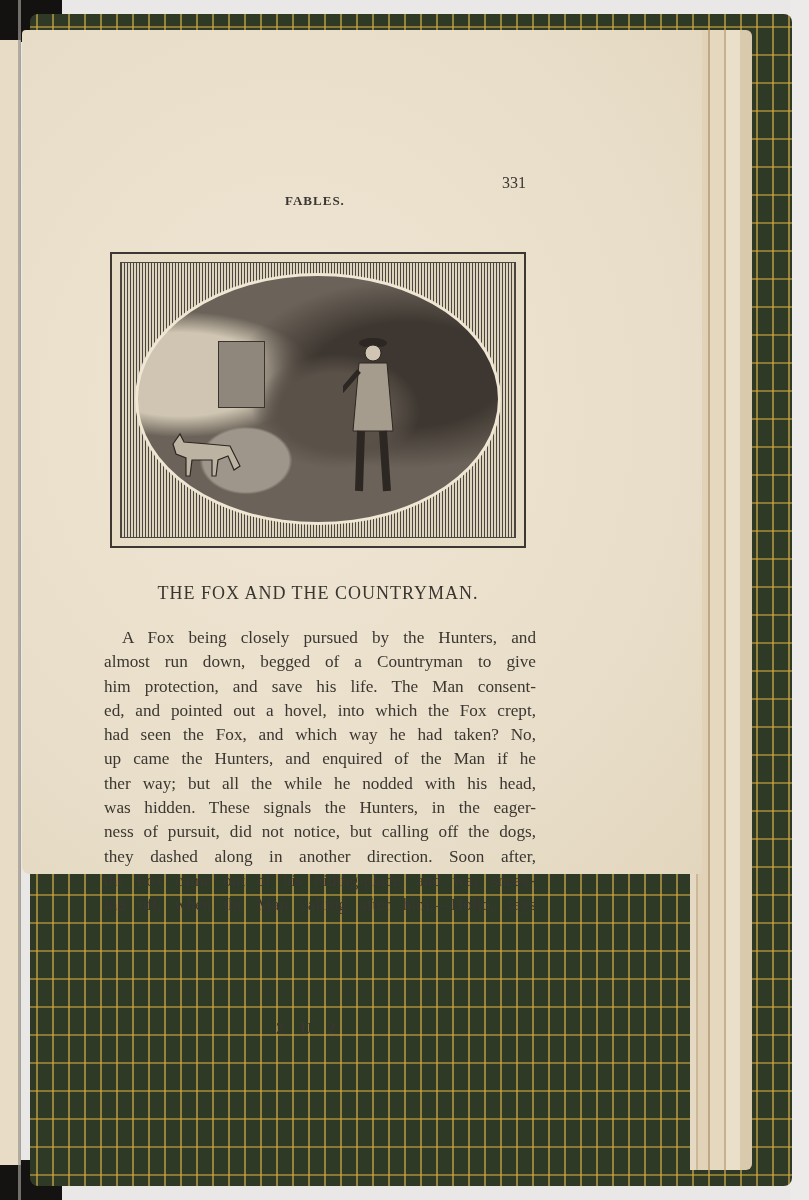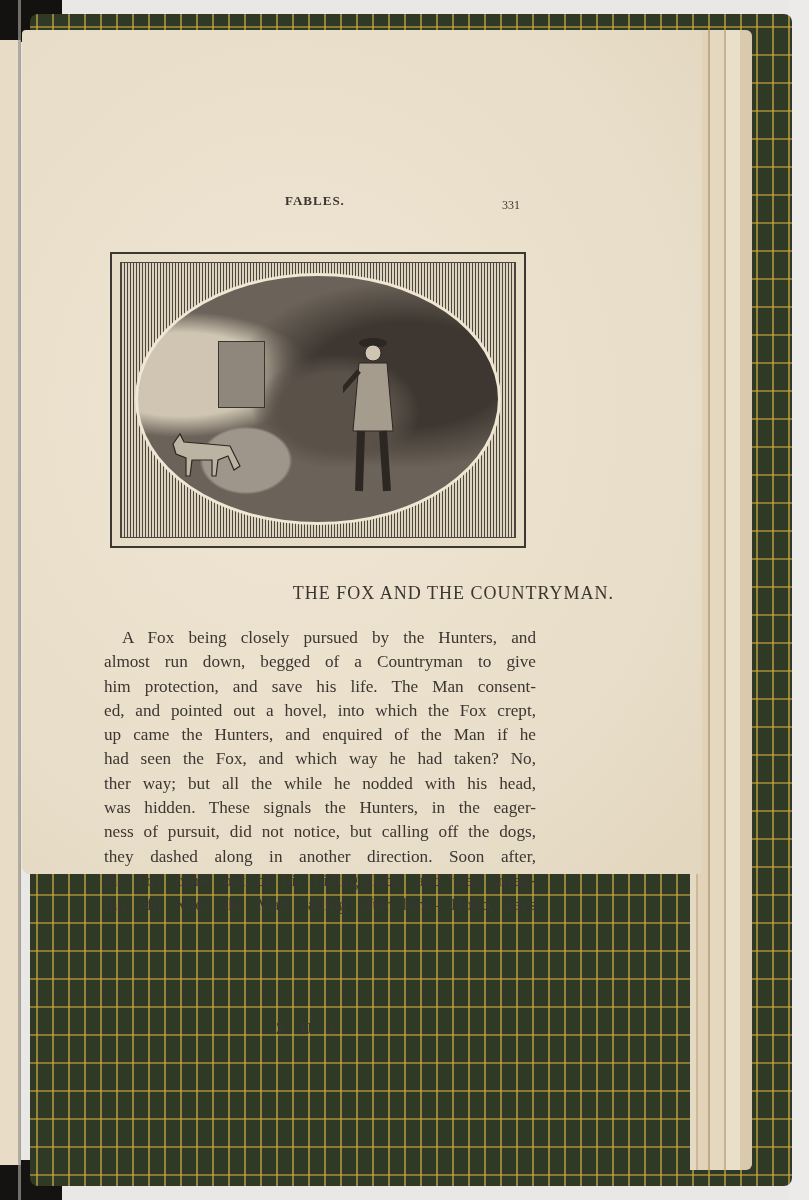--- a/index.html
+++ b/index.html
@@ -29,21 +29,21 @@
     .page {
       position: absolute; left: 22px; top: 30px; width: 680px; height: 844px;
       background: #ebe1cd;
       background-image: radial-gradient(ellipse at 40% 45%, #efe6d4 0%, #e8ddc8 70%, #e2d6be 100%);
       border-radius: 4px 2px 2px 8px;
     }
     .running-head {
       position: absolute; left: 263px; top: 163px; font-size: 13px; letter-spacing: 1px;
       font-weight: bold; color: #3a3530;
     }
-    .page-number { position: absolute; left: 480px; top: 168px; font-size: 12px; color: #3a3530; }
+    .page-number { position: absolute; left: 480px; top: 144px; font-size: 16px; color: #3a3530; }
     .illus-frame {
       position: absolute; left: 88px; top: 222px; width: 416px; height: 296px;
       border: 2px solid #3c3733; box-sizing: border-box;
       background: #e7dcc6;
     }
     .illus-inner {
       position: absolute; left: 8px; top: 8px; right: 8px; bottom: 8px;
       border: 1px solid #4a4540;
       background: repeating-linear-gradient(90deg, #4b4540 0 1px, #ded3bc 1px 3px);
     }
@@ -55,21 +55,21 @@
         radial-gradient(ellipse at 55% 55%, #5a5249 0 20%, rgba(0,0,0,0) 30%),
         radial-gradient(ellipse at 75% 40%, #3e3731 0 25%, rgba(0,0,0,0) 45%),
         radial-gradient(ellipse at 12% 40%, #cfc5b2 0 20%, rgba(0,0,0,0) 30%),
         #6b6359;
       overflow: hidden;
     }
     .illus-figure { position: absolute; left: 205px; top: 55px; width: 55px; height: 180px; }
     .illus-fox { position: absolute; left: 30px; top: 150px; width: 80px; height: 55px; }
     .illus-hut { position: absolute; left: 80px; top: 65px; width: 45px; height: 65px; background: #8f877b; border: 1px solid #3a342e; }
     .title {
-      position: absolute; left: 0; width: 592px; top: 553px; text-align: right;
+      position: absolute; left: 0; width: 592px; top: 553px; text-align: center;
       font-size: 18px; letter-spacing: 1px; color: #3a3530;
     }
     .body-text {
       position: absolute; left: 82px; top: 596px; width: 432px;
       font-size: 17.2px; line-height: 24.3px; color: #3b3631;
     }
     .body-line { display: block; text-align: justify; text-align-last: justify; white-space: nowrap; }
     .body-line.first { text-indent: 18px; }
     .signature { position: absolute; left: 254px; top: 990px; font-size: 16px; letter-spacing: 6px; color: #3b3631; font-weight: bold; }
   </style>
@@ -106,22 +106,22 @@
     </div>
   </div>
 
   <div class="title">THE FOX AND THE COUNTRYMAN.</div>
 
   <div class="body-text">
     <span class="body-line first">A Fox being closely pursued by the Hunters, and</span>
     <span class="body-line">almost run down, begged of a Countryman to give</span>
     <span class="body-line">him protection, and save his life.  The Man consent-</span>
     <span class="body-line">ed, and pointed out a hovel, into which the Fox crept,</span>
+    <span class="body-line">had seen the Fox, and which way he had taken?  No,</span>
     <span class="body-line">up came the Hunters, and enquired of the Man if he</span>
-    <span class="body-line">had seen the Fox, and which way he had taken?  No,</span>
     <span class="body-line">ther way; but all the while he nodded with his head,</span>
     <span class="body-line">was hidden.  These signals the Hunters, in the eager-</span>
     <span class="body-line">ness of pursuit, did not notice, but calling off the dogs,</span>
     <span class="body-line">they dashed along in another direction.  Soon after,</span>
     <span class="body-line">the Fox came out of his hiding-place, and was sneak-</span>
     <span class="body-line">ing off, when the Man calling after him,—Hollo, says</span>
   </div>
 
   <div class="signature">2 U 2</div>
 </div>

